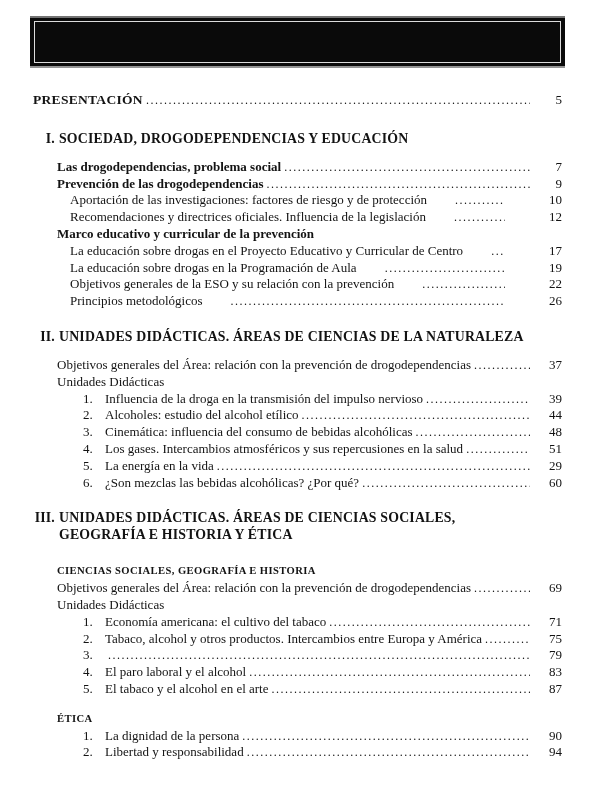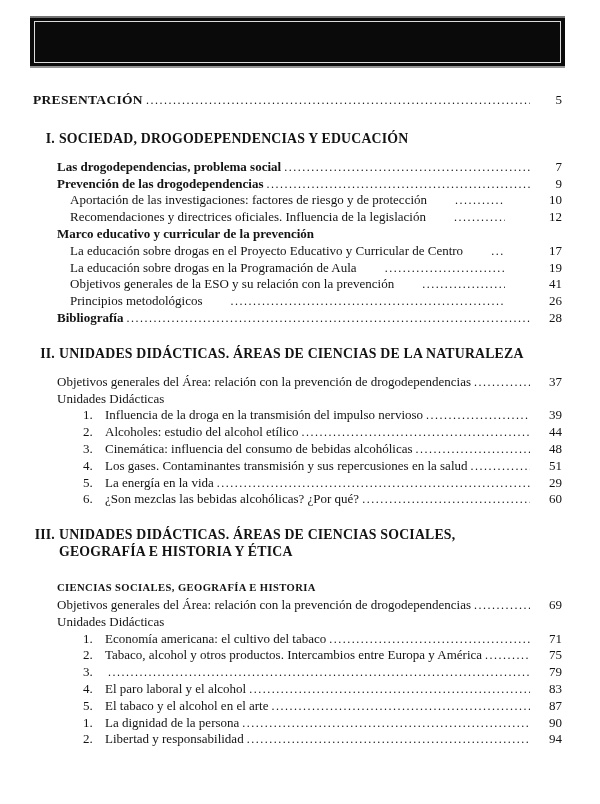--- a/index.html
+++ b/index.html
@@ -147,31 +147,26 @@
               <span class="pg">17</span>
             </div>
             <div class="row lvl2">
               <span class="lbl">La educación sobre drogas en la Programación de Aula</span>
               <span class="dots"></span>
               <span class="pg">19</span>
             </div>
             <div class="row lvl2">
               <span class="lbl">Objetivos generales de la ESO y su relación con la prevención</span>
               <span class="dots"></span>
-              <span class="pg">41</span>
+              <span class="pg">22</span>
             </div>
             <div class="row lvl2">
               <span class="lbl">Principios metodológicos</span>
               <span class="dots"></span>
               <span class="pg">26</span>
-            </div>
-            <div class="row lvl1 bold">
-              <span class="lbl">Bibliografía</span>
-              <span class="dots"></span>
-              <span class="pg">28</span>
             </div>
           </div>
         </section>
         <section class="chapter">
           <div class="ch-head">
             <span class="ch-num">II.</span>
             <span class="ch-title">UNIDADES DIDÁCTICAS. ÁREAS DE CIENCIAS DE LA NATURALEZA</span>
           </div>
           <div class="ch-rows">
             <div class="row lvl1">
@@ -195,21 +190,21 @@
               <span class="pg">44</span>
             </div>
             <div class="row lvl3">
               <span class="num">3.</span>
               <span class="lbl">Cinemática: influencia del consumo de bebidas alcohólicas</span>
               <span class="dots"></span>
               <span class="pg">48</span>
             </div>
             <div class="row lvl3">
               <span class="num">4.</span>
-              <span class="lbl">Los gases. Contaminantes transmisión y sus repercusiones en la salud</span>
+              <span class="lbl">Los gases. Intercambios atmosféricos y sus repercusiones en la salud</span>
               <span class="dots"></span>
               <span class="pg">51</span>
             </div>
             <div class="row lvl3">
               <span class="num">5.</span>
               <span class="lbl">La energía en la vida</span>
               <span class="dots"></span>
               <span class="pg">29</span>
             </div>
             <div class="row lvl3">
@@ -260,20 +255,23 @@
               <span class="lbl">El paro laboral y el alcohol</span>
               <span class="dots"></span>
               <span class="pg">83</span>
             </div>
             <div class="row lvl3">
               <span class="num">5.</span>
               <span class="lbl">El tabaco y el alcohol en el arte</span>
               <span class="dots"></span>
               <span class="pg">87</span>
             </div>
+            <div class="row lvl1 smallcaps-row gap-before">
+              <span class="lbl">ÉTICA</span>
+            </div>
             <div class="row lvl3">
               <span class="num">1.</span>
               <span class="lbl">La dignidad de la persona</span>
               <span class="dots"></span>
               <span class="pg">90</span>
             </div>
             <div class="row lvl3">
               <span class="num">2.</span>
               <span class="lbl">Libertad y responsabilidad</span>
               <span class="dots"></span>

